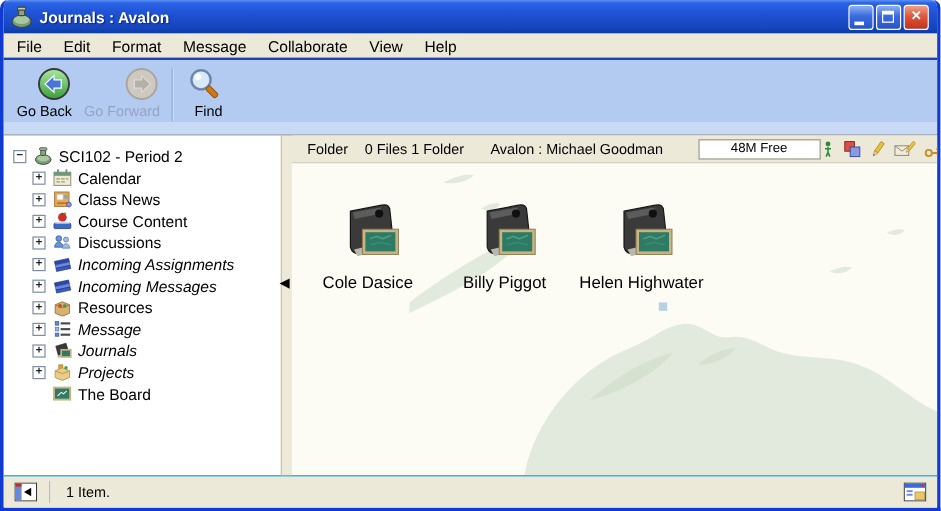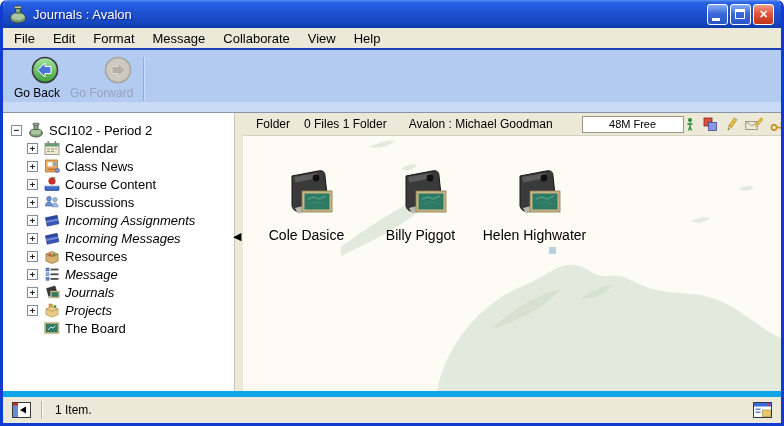--- a/index.html
+++ b/index.html
@@ -10,21 +10,21 @@
     display:flex;flex-direction:column;background:#ece9d8;
     font-family:"Liberation Sans",sans-serif;
   }
   
   .titlebar{
     height:28px;flex:none;display:flex;align-items:center;padding:0 5px;
     background:linear-gradient(180deg,#5a90f5 0%,#2a63e6 9%,#1f52d4 40%,#1646be 82%,#0d3aa8 100%);
     border-radius:5px 5px 0 0;
   }
   .app-icon{width:20px;height:20px;margin-right:5px;flex:none}
-  .title{color:#fff;font-weight:normal;font-size:13px;text-shadow:1px 1px 1px #10247a;flex:1;white-space:nowrap}
+  .title{color:#fff;font-weight:bold;font-size:13px;text-shadow:1px 1px 1px #10247a;flex:1;white-space:nowrap}
   .winbtns{display:flex;gap:2px;margin-right:2px}
   .wbtn{width:21px;height:21px;border:1px solid #fff;border-radius:3px;box-sizing:border-box;
     background:linear-gradient(180deg,#8cb0f2 0%,#3a6ade 45%,#2a55c8 100%);
     position:relative;padding:0;cursor:default}
   .wbtn.close{background:linear-gradient(180deg,#f0a088 0%,#e0563a 45%,#c03418 100%);
     color:#fff;font-size:11px;font-weight:bold;line-height:18px;text-align:center}
   .glyph-min{position:absolute;left:4px;bottom:3px;width:8px;height:3px;background:#fff}
   .glyph-max{position:absolute;left:4px;top:4px;width:10px;height:10px;box-sizing:border-box;
     border:1px solid #fff;border-top:3px solid #fff}
   
@@ -59,21 +59,21 @@
   .infobar .ilabel{margin-right:14px;white-space:nowrap}
   .free-box{width:100px;height:15px;line-height:15px;text-align:center;background:#fff;
     border:1px solid #9a9686;font-size:11px;margin-left:15px;flex:none}
   .icons-right{margin-left:auto;display:flex;align-items:center;gap:7px}
   .canvas{flex:1;position:relative;overflow:hidden}
   .watermark{position:absolute;right:0;bottom:0;z-index:0}
   .journal-row{position:relative;z-index:1;display:flex;gap:13px;padding:32px 0 0 13px}
   .jitem{width:101px;display:flex;flex-direction:column;align-items:center}
   .jname{font-size:14px;margin-top:5px;white-space:nowrap;color:#000}
   
-  .statusbar{height:26px;flex:none;background:#ece9d8;border-top:6px solid #0ea5e9;
+  .statusbar{height:26px;flex:none;background:#ece9d8;border-top:1px solid #0ea5e9;
     display:flex;align-items:center;font-size:12px;padding:0 9px;color:#000}
   .status-sep{width:1px;height:18px;background:#b8b4a4;border-right:1px solid #fff;margin:0 12px 0 10px}
   .status-right{margin-left:auto}
 </style>
 </head>
 <body>
 
 <div class="window">
 
   <div class="titlebar">
@@ -121,20 +121,28 @@
       <span class="tlabel">Go Back</span>
     </div>
     <div class="tbtn disabled">
       <svg width="30" height="30" viewBox="0 0 30 30">
         <circle cx="15" cy="15" r="12.5" fill="#cdc9c1" stroke="#a9a59d" stroke-width="1.6"></circle>
         <path d="M9 11.5v7h6v3.5l7.5-7-7.5-7v3.5z" fill="#b5b1a9" stroke="#dedad2" stroke-width="1"></path>
       </svg>
       <span class="tlabel">Go Forward</span>
     </div>
     <div class="tool-sep"></div>
+    <div class="tbtn">
+      <svg width="30" height="30" viewBox="0 0 30 30">
+        <circle cx="12.5" cy="11.5" r="8" fill="#d8e8f8" stroke="#6c86aa" stroke-width="2"></circle>
+        <circle cx="10" cy="9" r="2.8" fill="#ffffff" opacity="0.85"></circle>
+        <rect x="17.5" y="16.5" width="11" height="4.5" rx="1.5" transform="rotate(45 19 18.5)" fill="#d07818" stroke="#8a5010" stroke-width="0.8"></rect>
+      </svg>
+      <span class="tlabel">Find</span>
+    </div>
   </div>
 
   <div class="content">
 
     <div class="tree">
       <div class="trow root">
         <span class="exp">−</span>
         <svg class="ticon" viewBox="0 0 16 16">
           <ellipse cx="8" cy="11" rx="6.5" ry="4" fill="#7a9a7a" stroke="#3a4a3a" stroke-width="0.8"></ellipse>
           <ellipse cx="8" cy="10" rx="5" ry="2.6" fill="#a8c8a0"></ellipse>

